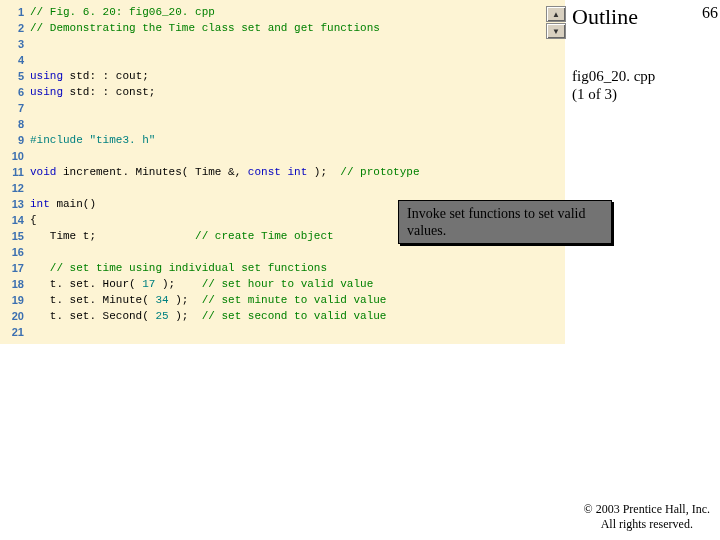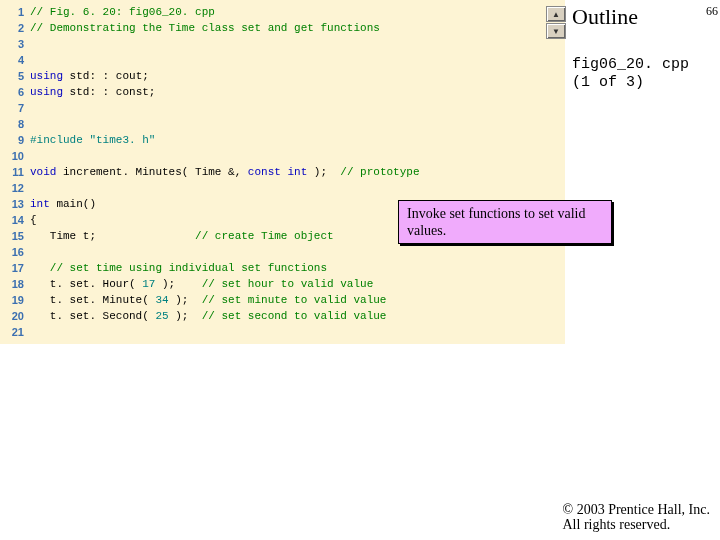--- a/index.html
+++ b/index.html
@@ -72,46 +72,45 @@
   }
   .outline-label {
     font-size: 22px;
     text-align: left;
     padding-right: 8px;
   }
   .page-no {
     position: absolute;
     top: 4px;
     right: 2px;
-    font-size: 12px;
+    font-size: 16px;
   }
   .file-label {
     font-size: 15px;
-    margin-top: 26px;
+    margin-top: 37px;
     line-height: 18px;
-    font-family: Liberation Mono, monospace;
   }
   .callout {
     position: absolute;
     left: 398px;
     top: 200px;
     width: 196px;
-    background: #f0abfc;
+    background: #737373;
     border: 1px solid #000;
     box-shadow: 2px 2px 0 #000;
     padding: 4px 8px;
     font-size: 14px;
     line-height: 17px;
   }
   .copyright {
     position: absolute;
     bottom: 8px;
     right: 10px;
-    font-size: 14px;
-    text-align: left;
+    font-size: 12px;
+    text-align: center;
     line-height: 15px;
   }
 </style>
 </head>
 <body>
 
 <div class="code-area" id="code-area">
     <div class="code-row">
       <div class="lineno">1</div>
       <div class="code"><span class="cmt">// Fig. 6. 20: fig06_20. cpp</span></div>

